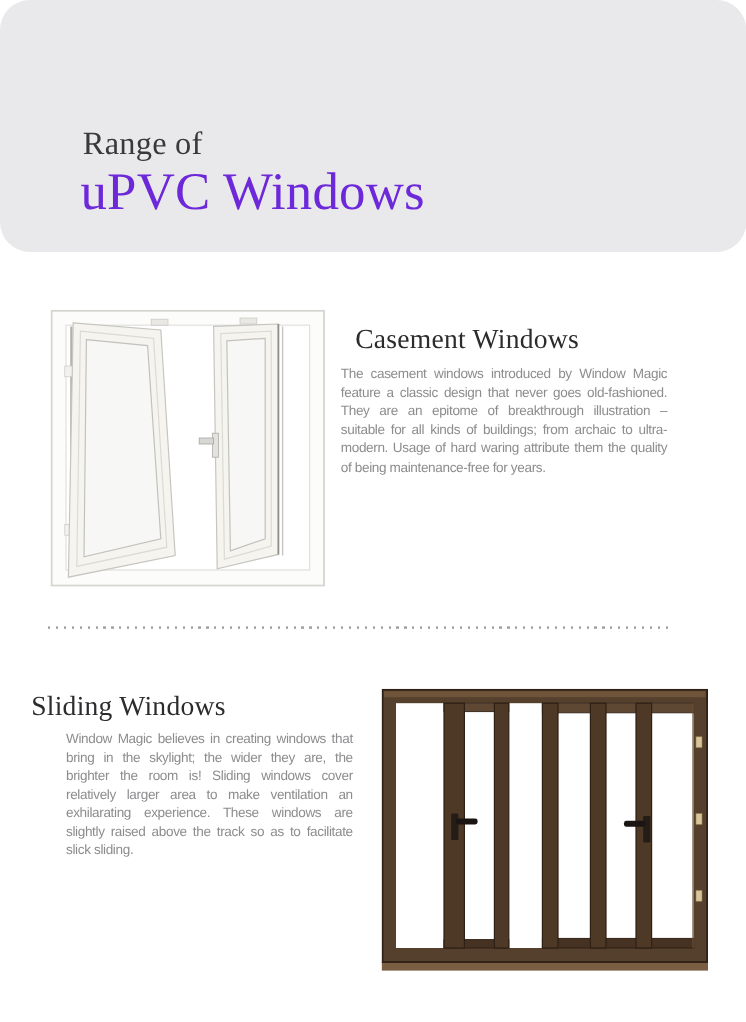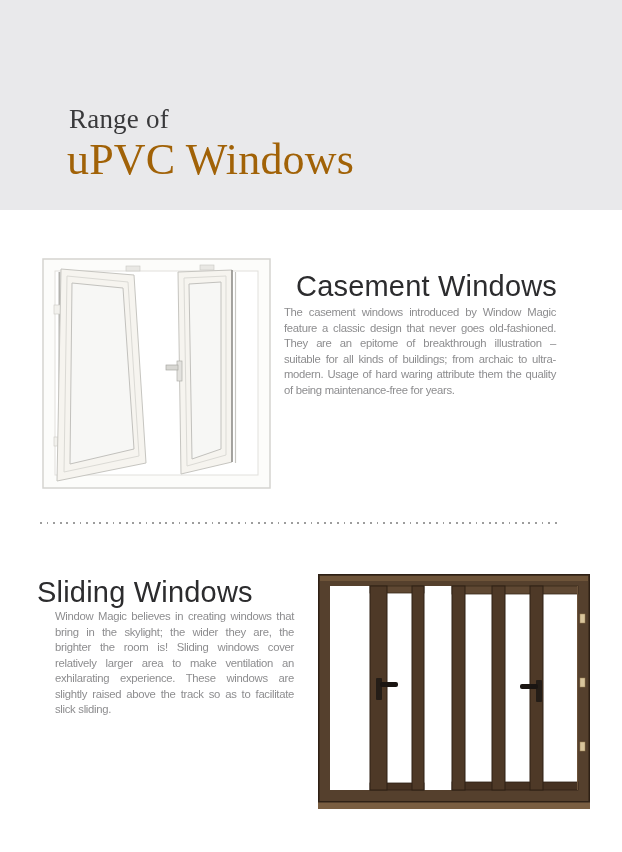--- a/index.html
+++ b/index.html
@@ -1,29 +1,29 @@
 <!DOCTYPE html>
 <html><head>
 <meta charset="utf-8">
 <style>
   html,body{margin:0;padding:0;background:#fff;}
   .page{position:relative;width:622px;height:852px;background:#fff;overflow:hidden;
         font-family:"Liberation Sans",sans-serif;}
-  .header-band{position:absolute;left:0;top:0;width:622px;height:210px;background:#e9e9eb;}
+  .header-band{position:absolute;left:0;top:0;width:622px;height:210px;background:#e9e9eb;border-radius:25px;}
   .eyebrow{position:absolute;left:69px;top:104px;font-family:"Liberation Serif",serif;
            font-size:27px;color:#39393b;letter-spacing:.2px;}
   .page-title{position:absolute;left:67px;top:134px;font-family:"Liberation Serif",serif;
-              font-size:44px;color:#a16207;letter-spacing:.2px;}
-  .sec-heading{position:absolute;font-family:Liberation Sans, sans-serif;font-size:29px;
+              font-size:44px;color:#6d28d9;letter-spacing:.2px;}
+  .sec-heading{position:absolute;font-family:Liberation Serif, serif;font-size:23px;
                color:#2c2c2e;letter-spacing:.2px;white-space:nowrap;}
   .sec-body{position:absolute;font-size:11.3px;line-height:15.5px;color:#8d8d8f;
             text-align:justify;letter-spacing:-0.3px;}
   .heading-casement{left:296px;top:270px;}
   .body-casement{left:284px;top:305px;width:272px;}
-  .heading-sliding{left:37px;top:576px;}
+  .heading-sliding{left:26px;top:576px;}
   .body-sliding{left:55px;top:609px;width:239px;}
   .divider{position:absolute;left:40px;top:522px;width:517px;height:2px;
            background:repeating-linear-gradient(to right,#9d9d9d 0 1.8px,transparent 1.8px 6.6px);}
   .img-casement{position:absolute;left:42px;top:258px;width:229px;height:231px;}
   .img-sliding{position:absolute;left:318px;top:574px;width:272px;height:235px;}
 </style>
 </head>
 <body>
 
 <div class="page">

